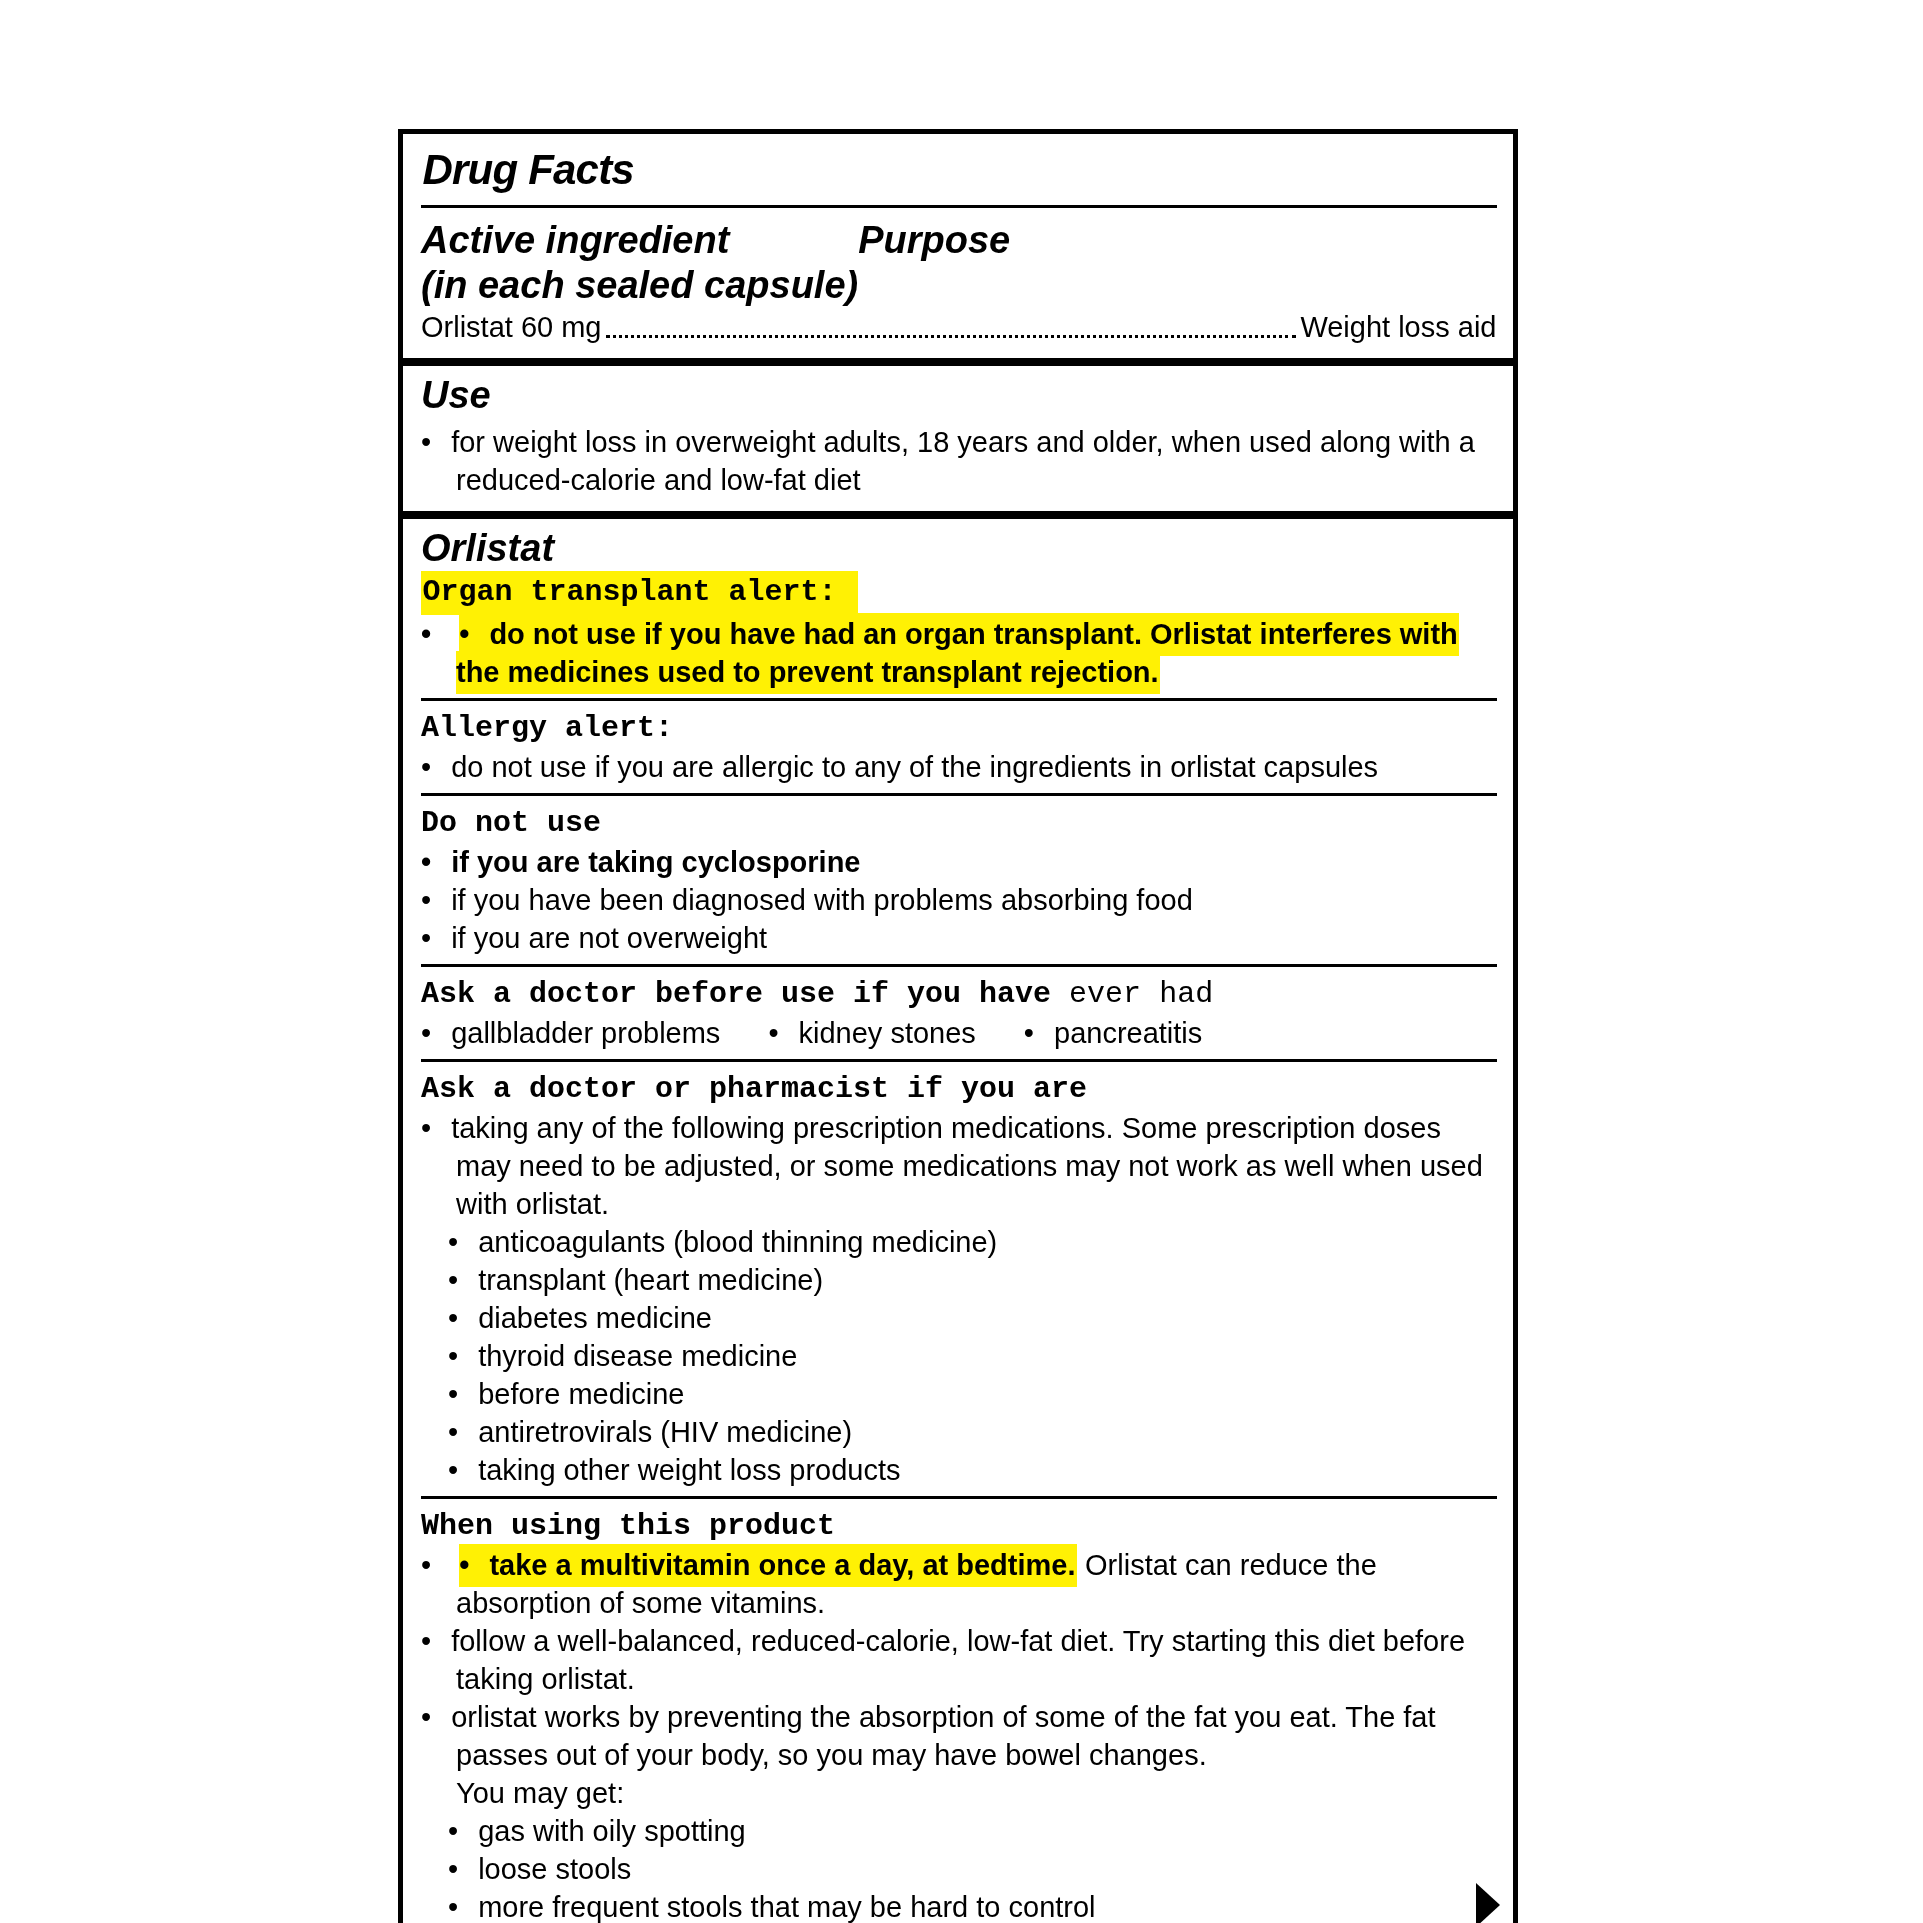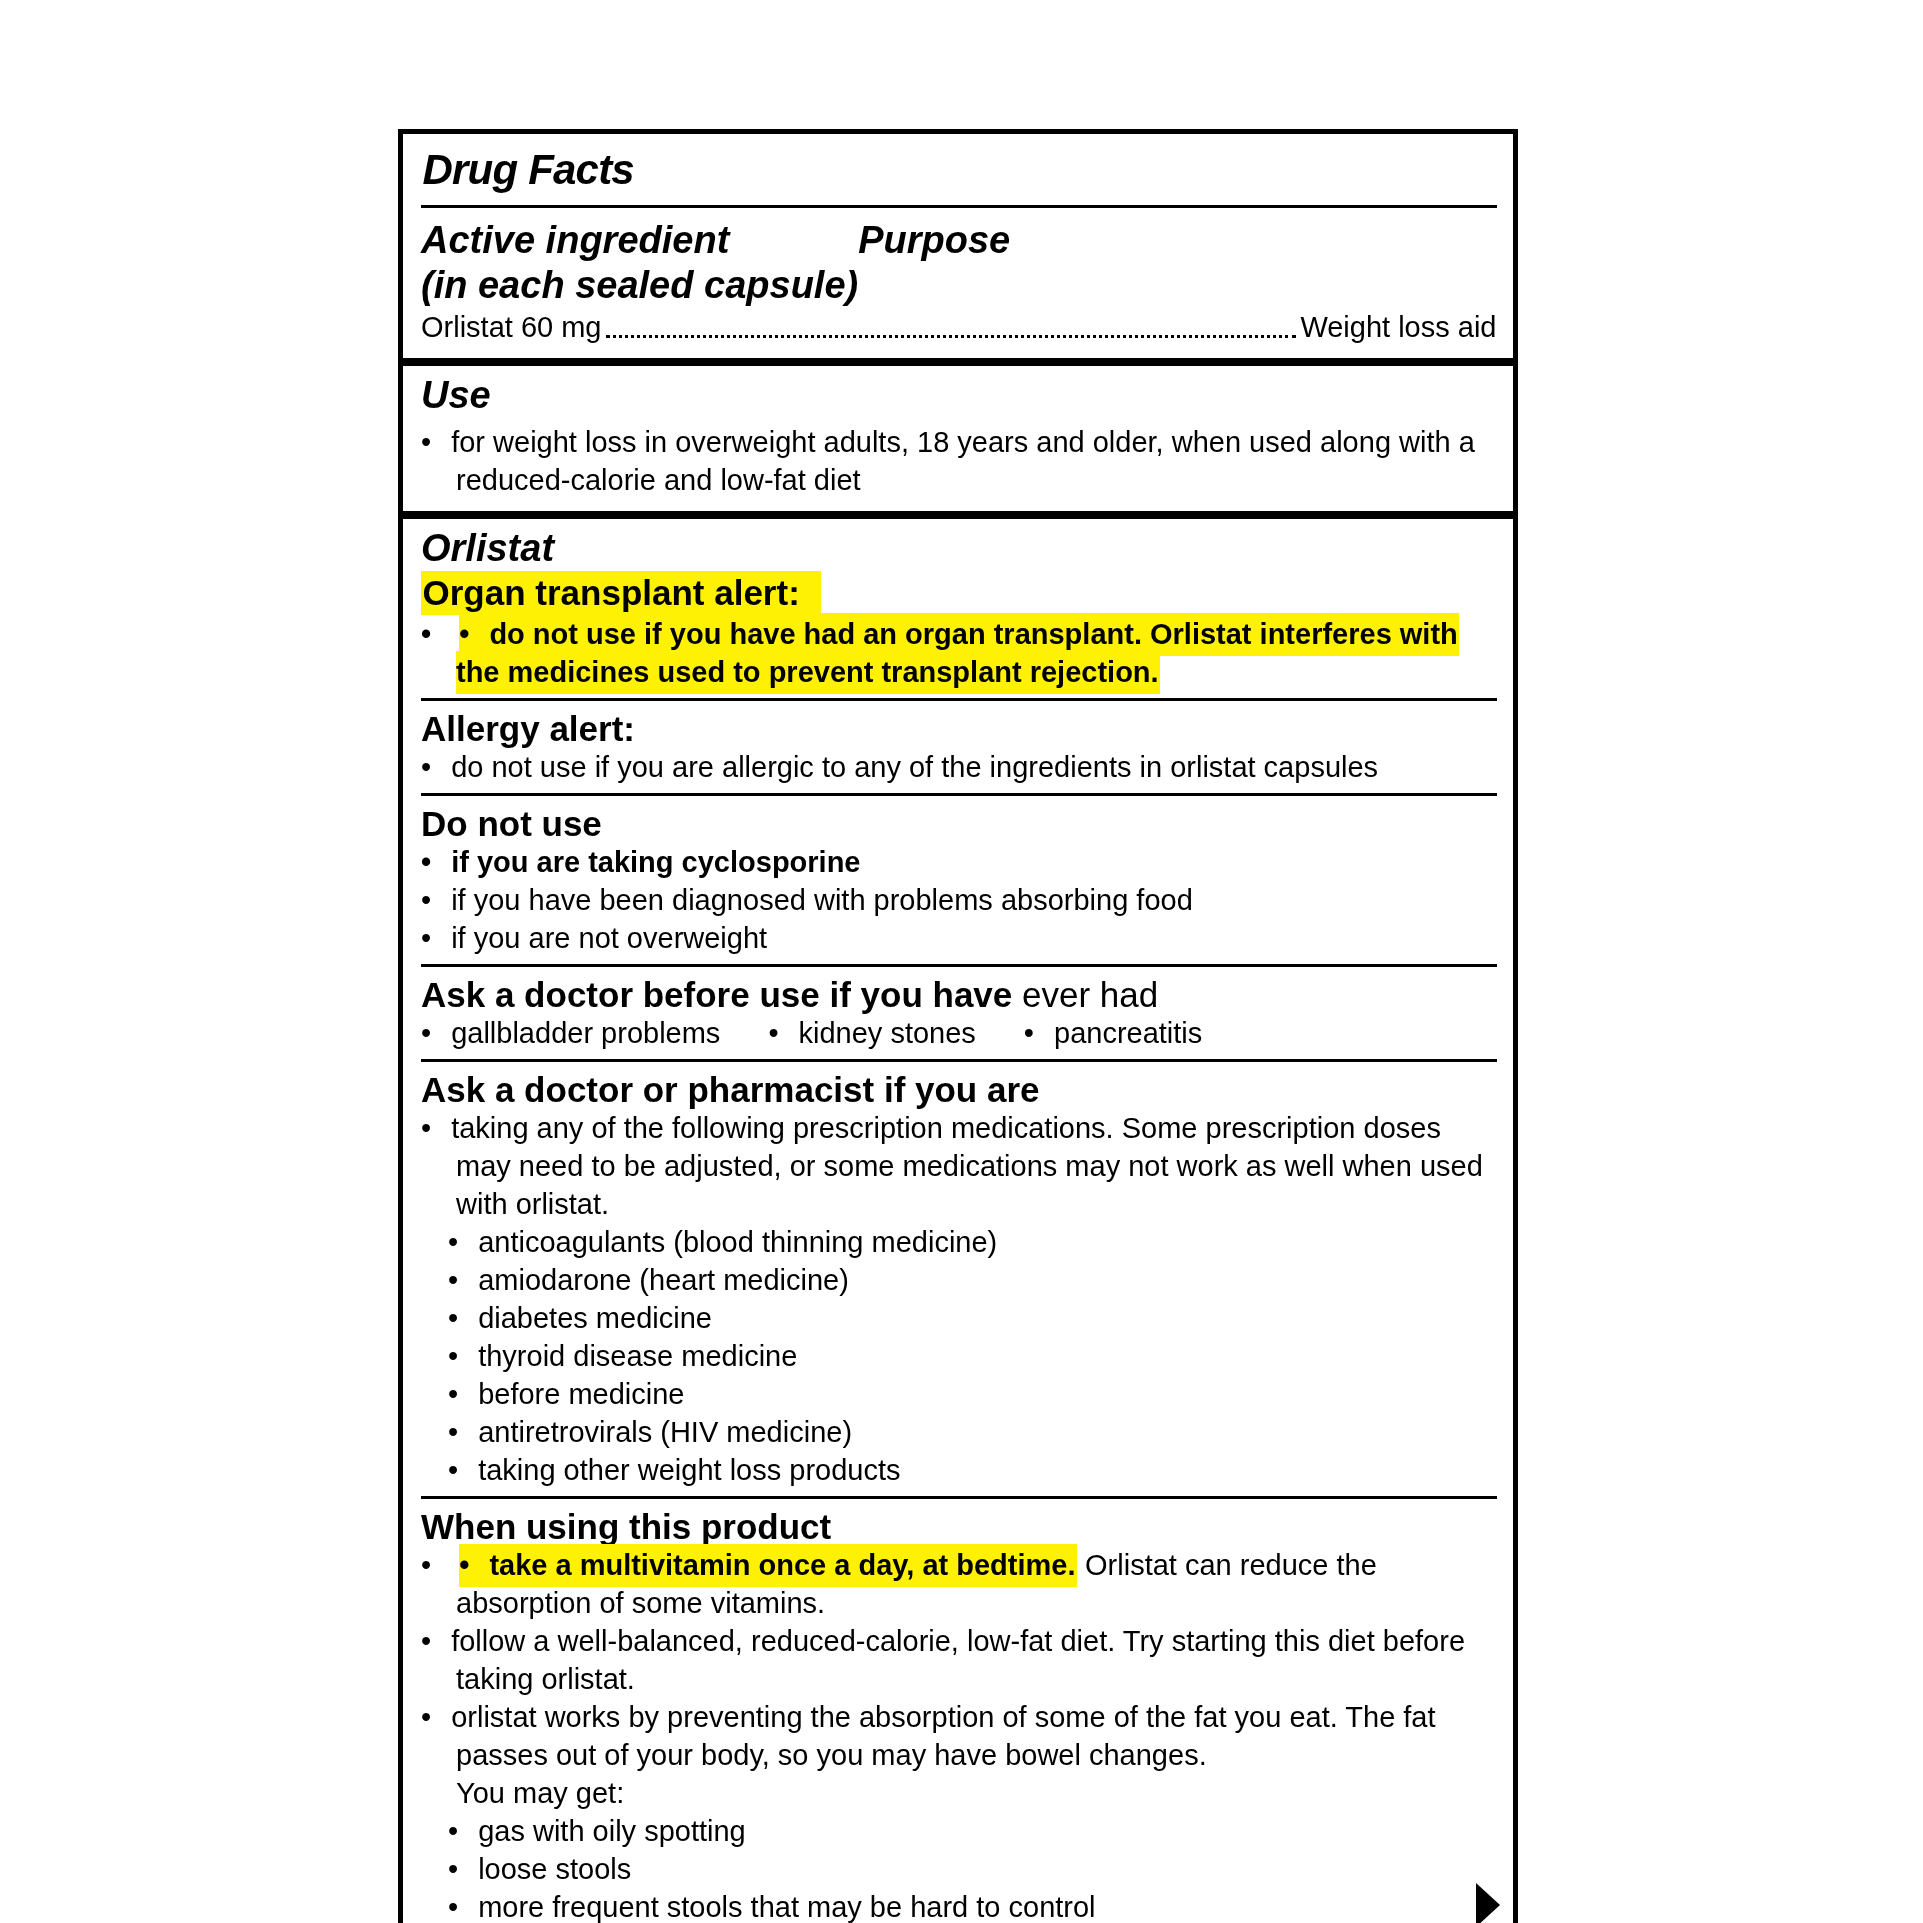--- a/index.html
+++ b/index.html
@@ -17,21 +17,21 @@
   .title-rule { border-bottom:3px solid #000; margin-bottom:10.5px; }
 
   .h2 { font-size:38px; font-weight:bold; font-style:italic; line-height:1.18; }
   .ai-row { display:flex; justify-content:flex-start; align-items:flex-start; }
   .ai-left { display:flex; flex-direction:column; }
 
   .body-text, .li, .ili, .leader-row { font-size:29px; line-height:38px; }
   .leader-row { display:flex; align-items:flex-end; margin-top:0; }
   .leader { flex:1 1 auto; border-bottom:3.8px dotted #000; margin:0 4.5px 8.3px 4.5px; }
 
-  .h3 { font-size:35px; font-weight:bold; line-height:39px; }
+  .h3 { font-size:30px; font-weight:bold; line-height:39px;font-family:Liberation Mono, monospace; }
   .h3 .reg { font-weight:normal; }
   .bold { font-weight:bold; }
 
   .li { padding-left:35px; text-indent:-35px; }
   .li::before { content:"\2022"; padding-right:20px; }
   .li.sub { margin-left:27px; }
   .li.no-mark { padding-left:35px; text-indent:0; }
   .li.no-mark::before { content:none; }
 
   .inline-row { display:flex; gap:48px;text-align:center; }
@@ -117,21 +117,21 @@
           <div class="ili">pancreatitis</div>
         </div>
     </div>
     <div class="rule"></div>
 
     <div>
       <div class="h3">Ask a doctor or pharmacist if you are</div>
       <div class="li">taking any of the following prescription medications. Some prescription doses may need to be adjusted, or some medications may not work as well when used with orlistat.</div>
       <div>
           <div class="li sub">anticoagulants (blood thinning medicine)</div>
-          <div class="li sub">amiodarone (heart medicine)</div>
+          <div class="li sub">transplant (heart medicine)</div>
           <div class="li sub">diabetes medicine</div>
           <div class="li sub">thyroid disease medicine</div>
           <div class="li sub">before medicine</div>
           <div class="li sub">antiretrovirals (HIV medicine)</div>
           <div class="li sub">taking other weight loss products</div>
         </div>
     </div>
     <div class="rule"></div>
 
     <div>

